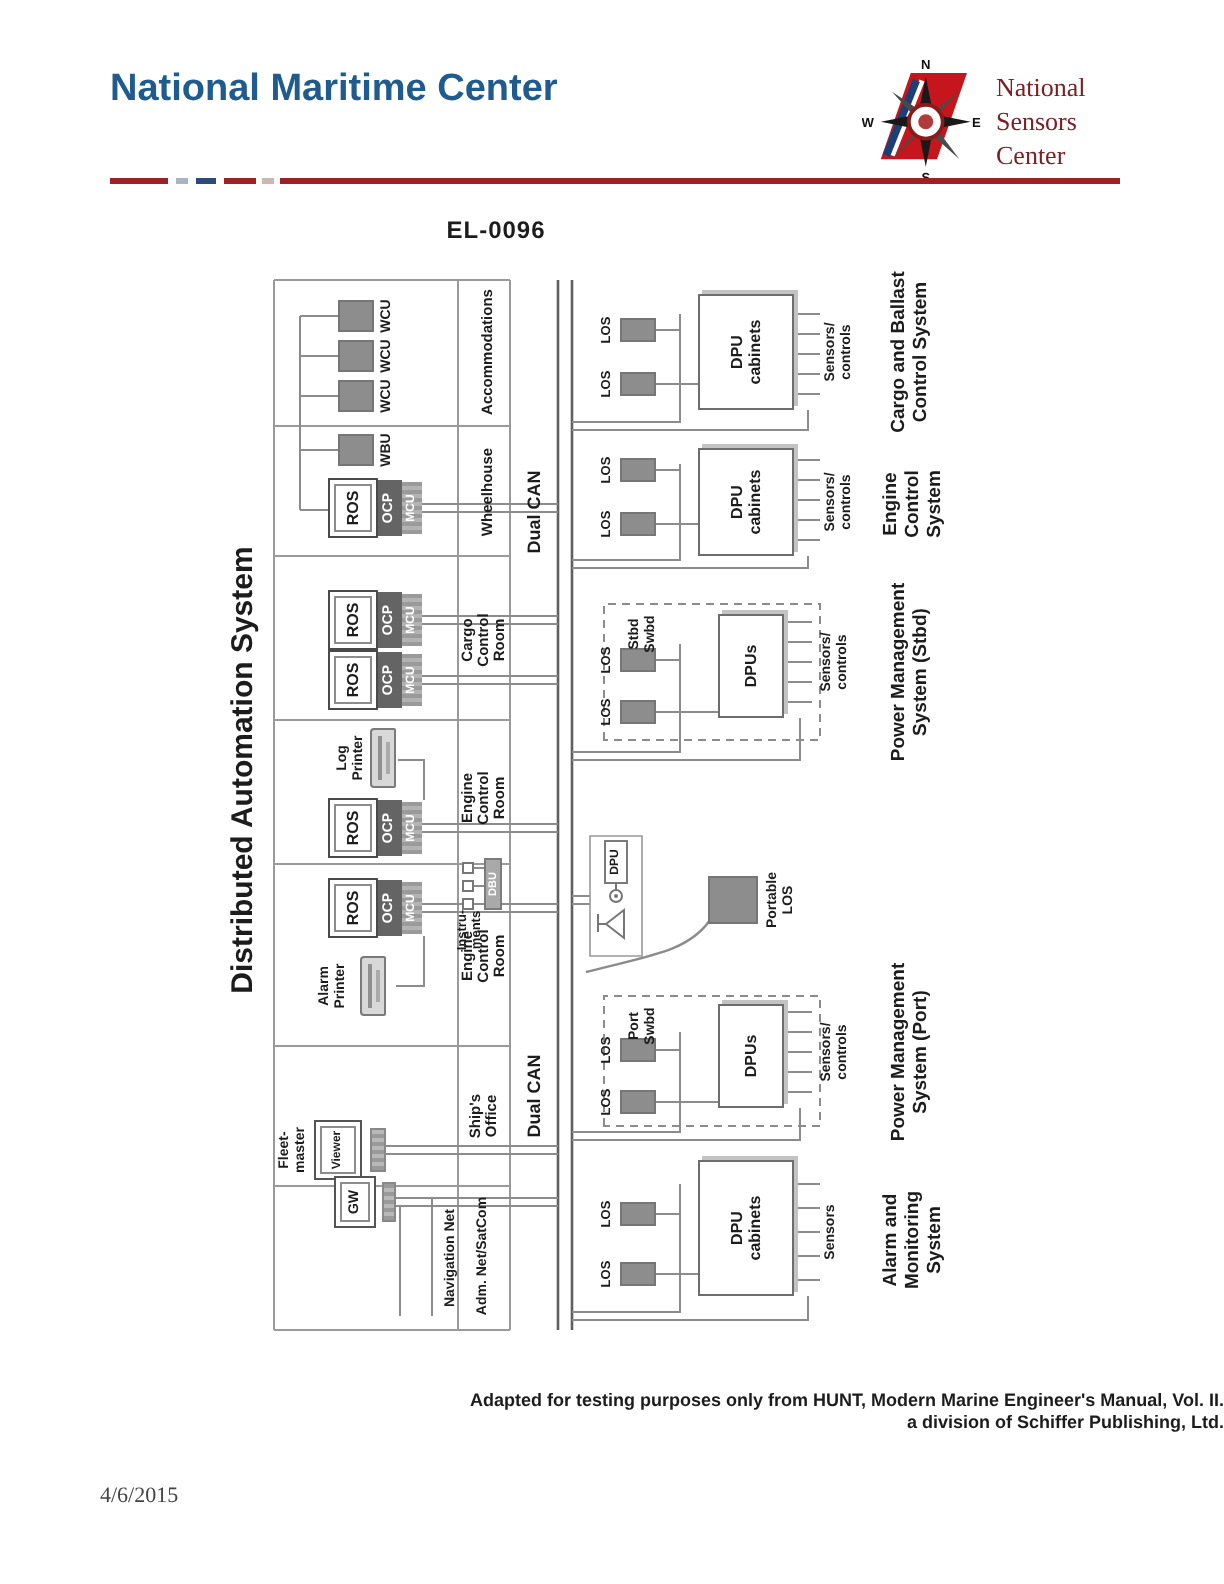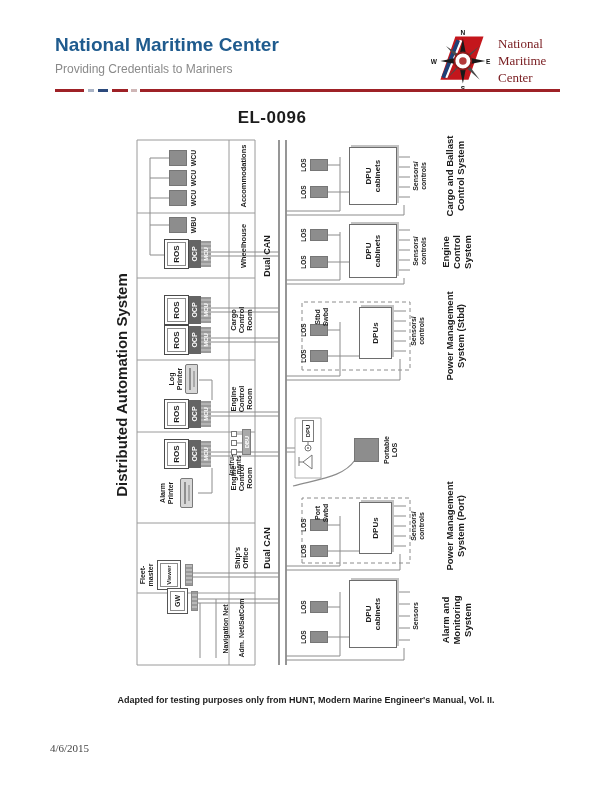--- a/index.html
+++ b/index.html
@@ -8,22 +8,22 @@
   
   .hdr-title{position:absolute;left:55px;top:34px;font-size:19px;font-weight:bold;color:#1f5b8e;}
   .hdr-sub{position:absolute;left:55px;top:62px;font-size:12px;color:#8a8a8a;}
   .logo-svg{position:absolute;left:431px;top:27px;}
   .logo-text{position:absolute;left:498px;top:36px;font-family:"Liberation Serif",serif;
              font-size:13px;line-height:1.3;color:#7b2024;white-space:pre-line;}
   .rule{position:absolute;left:55px;top:89px;width:505px;height:3px;background:#9e2126;}
   .rule i{position:absolute;top:0;height:3px;display:block;}
   
   .el-code{position:absolute;left:0;top:108px;width:496px;text-align:center;
-           font-size:17px;font-weight:bold;letter-spacing:.5px;margin-left:24px;}
-  .footer{position:absolute;left:0;top:695px;width:612px;text-align:center;
+           font-size:12px;font-weight:bold;letter-spacing:.5px;}
+  .footer{position:absolute;left:0;top:695px;width:612px;text-align:right;
           font-size:9px;font-weight:bold;line-height:1.25;}
   .date{position:absolute;left:50px;top:742px;font-family:Liberation Serif, serif;
         font-size:11px;color:#444;}
   
   .rot-outer{position:absolute;left:112px;top:126px;width:398px;height:566px;}
   .rot-inner{position:absolute;left:50%;top:50%;width:566px;height:398px;
              transform:translate(-50%,-50%) rotate(-90deg);}
   .lines{position:absolute;left:0;top:0;}
   .lbl{position:absolute;white-space:pre-line;text-align:center;font-weight:bold;
        color:#1c1c1c;line-height:1.1;}
@@ -58,37 +58,36 @@
        color:#fff;font-size:5.5px;font-weight:bold;text-align:center;box-sizing:border-box;}
   .smallbox{position:absolute;background:#fff;border:1px solid #7c7c7c;font-size:6px;font-weight:bold;
             text-align:center;box-sizing:border-box;}
 </style>
 </head>
 <body>
 
 <div class="page">
 
   <div class="hdr-title">National Maritime Center</div>
-  <div class="hdr-sub">Providing Credentials to Mariners</div>
 
   <svg class="logo-svg" width="60" height="64" viewBox="0 0 64 68">
     <path d="M26 10 H56 L40 56 H10 Z" fill="#c4161c"></path>
     <path d="M16 54 L32 14" stroke="#ffffff" stroke-width="3"></path>
     <path d="M13 54 L29 14" stroke="#1d3f77" stroke-width="4"></path>
     <path d="M16 20 L34 32 L52 56 L34 40 Z M52 20 L36 32 L16 56 L32 40 Z" fill="#4a4a4a"></path>
     <path d="M34 12 L38 32 L58 36 L38 40 L34 60 L30 40 L10 36 L30 32 Z" fill="#191919"></path>
     <circle cx="34" cy="36" r="9" fill="#ffffff" stroke="#8b1a1a" stroke-width="2"></circle>
     <circle cx="34" cy="36" r="4" fill="#b23a3a"></circle>
     <text x="34" y="8" font-size="7" font-weight="bold" text-anchor="middle" fill="#111">N</text>
     <text x="34" y="68" font-size="7" font-weight="bold" text-anchor="middle" fill="#111">S</text>
     <text x="3" y="39" font-size="7" font-weight="bold" text-anchor="middle" fill="#111">W</text>
     <text x="61" y="39" font-size="7" font-weight="bold" text-anchor="middle" fill="#111">E</text>
   </svg>
   <div class="logo-text">National
-Maritime
+Sensors
 Center</div>
 
   <div class="rule">
     <i style="left:29px;width:4px;background:#fff"></i>
     <i style="left:33px;width:6px;background:#aab4c6"></i>
     <i style="left:39px;width:4px;background:#fff"></i>
     <i style="left:43px;width:10px;background:#2c4a7c"></i>
     <i style="left:53px;width:4px;background:#fff"></i>
     <i style="left:73px;width:3px;background:#fff"></i>
     <i style="left:76px;width:6px;background:#cfb6b6"></i>
@@ -287,16 +286,17 @@
     <div class="lbl unitlbl" style="left:486px;top:300px;width:60px">Sensors/
 controls</div>
     <div class="lbl sysname" style="left:466px;top:333px;width:100px">Cargo and Ballast
 Control System</div>
 
   </div>
   </div>
 
   <div class="footer">
     <div>Adapted for testing purposes only from HUNT, Modern Marine Engineer's Manual, Vol. II.</div>
+    <div>a division of Schiffer Publishing, Ltd.</div>
   </div>
   <div class="date">4/6/2015</div>
 
 </div>
 
 </body></html>

